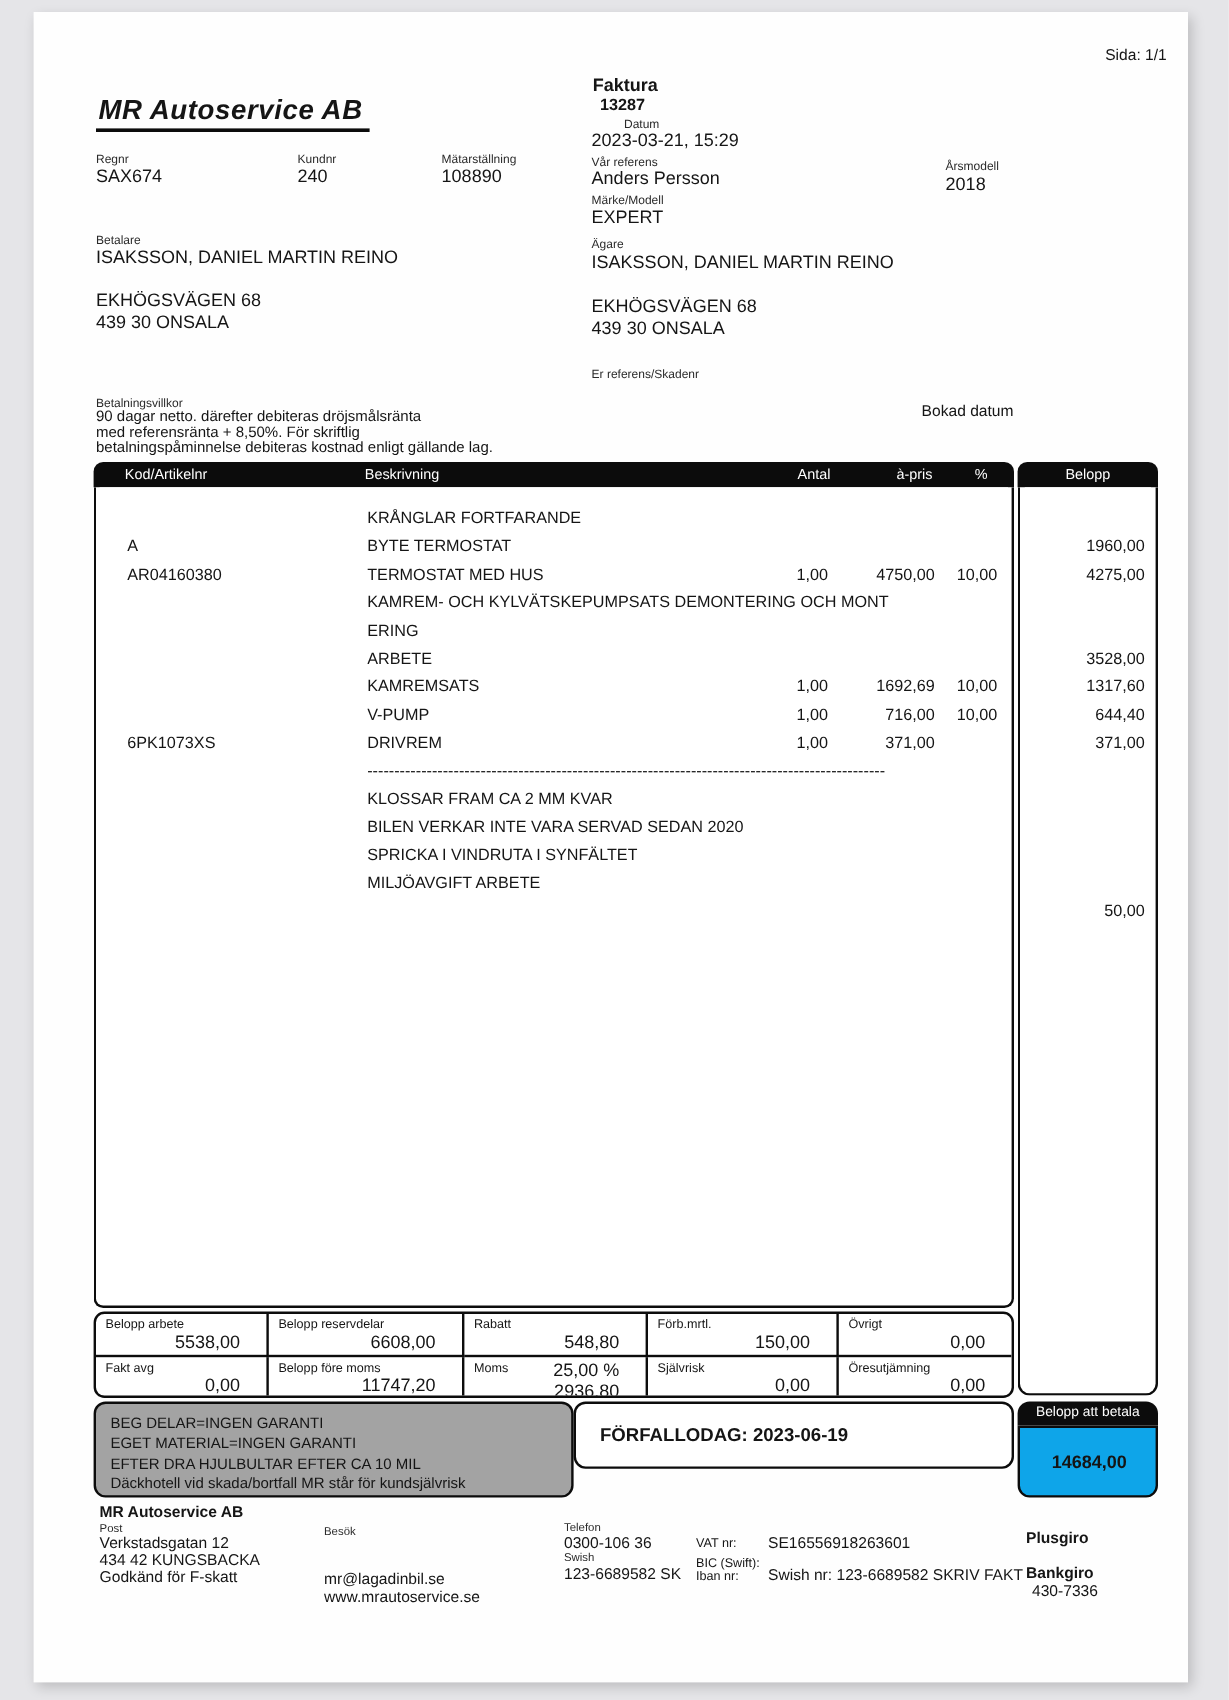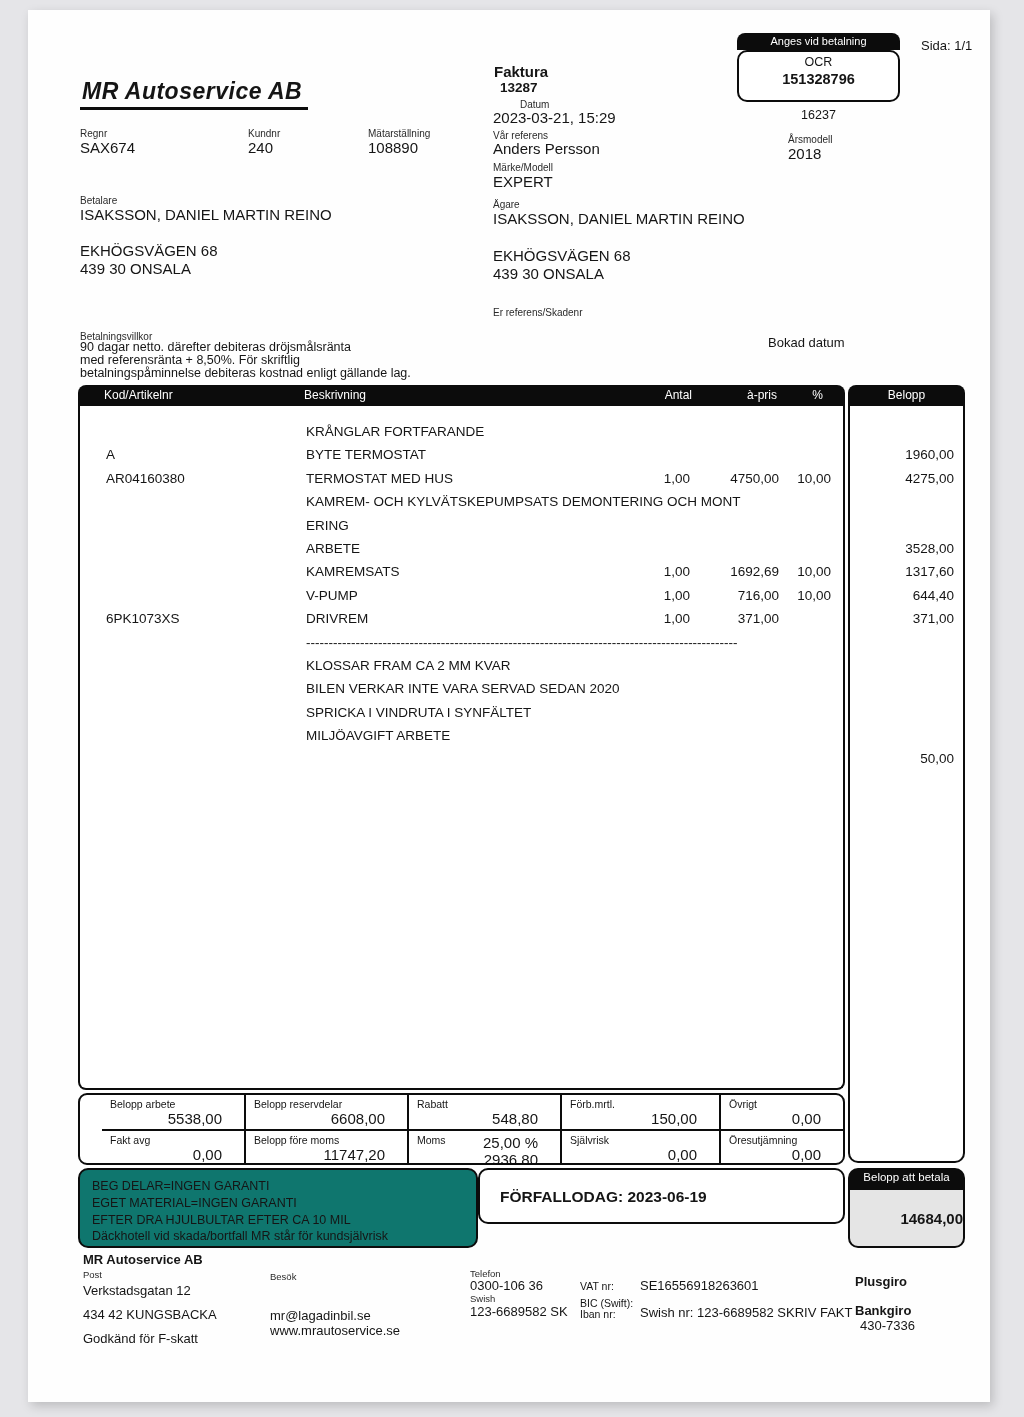--- a/index.html
+++ b/index.html
@@ -62,74 +62,66 @@
   .c-pct   { right:12px; }
   .brow { position:relative; height:23.4px; font-size:13.5px; }
   .brow span { position:absolute; top:2px; right:9px; }
 
   
   .summary-grid {
     display:grid;
     grid-template-columns:144px 163px 153px 159px auto;
     grid-template-rows:36px 36px;
     border:2px solid #0c0c0c; border-radius:9px;
-    background:#fff; overflow:hidden;padding-left:22px;
+    background:#fff; overflow:hidden;
   }
   .sum-cell { position:relative; padding:3px 6px 2px 8px;
     display:flex; flex-direction:column; justify-content:space-between; }
   .sum-cell:nth-child(-n+5) { border-bottom:2px solid #0c0c0c; }
   .sum-cell:not(:nth-child(5)):not(:nth-child(10)) { border-right:2px solid #0c0c0c; }
   .sum-top { display:flex; justify-content:space-between; align-items:flex-start; }
   .sum-label { font-size:10.5px; }
   .sum-extra { font-size:15px; padding-right:16px; }
   .sum-value { font-size:15px; text-align:right; padding-right:16px; padding-bottom:2px; }
 
   
   .notes-box {
-    border:2px solid #0c0c0c; border-radius:10px; background:#0f766e;
+    border:2px solid #0c0c0c; border-radius:10px; background:#a3a3a3;
     padding:8px 12px; font-size:12.5px; line-height:16.8px;
   }
   .due-box {
     border:2px solid #0c0c0c; border-radius:10px; background:#fff;
     display:flex; align-items:flex-end; padding:0 0 16px 20px;
   }
   .due-box .due-text { font-size:15.5px; font-weight:bold; }
   .pay-tab {
     background:#0c0c0c; color:#fff; font-size:11.5px; text-align:center;
     border-radius:10px 10px 0 0; height:20px; line-height:19px;
   }
   .pay-box {
-    background:#e5e5e5; border:2px solid #0c0c0c; border-radius:0 0 10px 10px;
+    background:#0ea5e9; border:2px solid #0c0c0c; border-radius:0 0 10px 10px;
     display:flex; align-items:center; justify-content:flex-end;
-    font-size:15px; font-weight:bold;
+    padding-right:24px; font-size:15px; font-weight:bold;
   }
 
   
   .f-lbl { font-size:9.5px; color:#2a2a2a; }
   .f-val { font-size:13px; }
 </style>
 </head>
 <body>
 
 <div class="page">
 
   <div class="abs" style="left:52px; top:68px;">
     <span class="company-name">MR Autoservice AB</span>
   </div>
 
   <div class="abs" style="left:893px; top:28px; font-size:13px;">Sida: 1/1</div>
 
-  <div class="abs" style="left:709px; top:23px; width:163px;">
-    <div class="ocr-tab">Anges vid betalning</div>
-    <div class="ocr-box" style="height:52px;">
-      <div class="ocr-l">OCR</div>
-      <div class="ocr-v">151328796</div>
-    </div>
-    <div style="text-align:center; font-size:12.5px; margin-top:6px;">16237</div>
-  </div>
 
   <div class="abs b" style="left:466px; top:53px; font-size:15px;">Faktura</div>
   <div class="abs b" style="left:472px; top:70px; font-size:13.5px;">13287</div>
   <div class="abs lbl" style="left:465px; top:89px;padding-left:27px;">Datum</div>
   <div class="abs val" style="left:465px; top:99px;">2023-03-21, 15:29</div>
   <div class="abs lbl" style="left:465px; top:120px;">Vår referens</div>
   <div class="abs val" style="left:465px; top:130px;">Anders Persson</div>
   <div class="abs lbl" style="left:465px; top:152px;">Märke/Modell</div>
   <div class="abs val" style="left:465px; top:163px;">EXPERT</div>
 
@@ -438,21 +430,21 @@
   <div class="abs due-box" style="left:450px; top:1158px; width:367px; height:56px;">
     <span class="due-text">FÖRFALLODAG: 2023-06-19</span>
   </div>
   <div class="abs" style="left:820px; top:1158px; width:117px;">
     <div class="pay-tab">Belopp att betala</div>
     <div class="pay-box" style="height:60px;">14684,00</div>
   </div>
 
   <div class="abs b" style="left:55px; top:1242px; font-size:13px;">MR Autoservice AB</div>
   <div class="abs f-lbl" style="left:55px; top:1259px;">Post</div>
-  <div class="abs f-val preline" style="left:55px; top:1269px; line-height:24px;">Verkstadsgatan 12
+  <div class="abs f-val preline" style="left:55px; top:1269px; line-height:14px;">Verkstadsgatan 12
 434 42 KUNGSBACKA
 Godkänd för F-skatt</div>
 
   <div class="abs f-lbl" style="left:242px; top:1261px;">Besök</div>
   <div class="abs f-val" style="left:242px; top:1298px;">mr@lagadinbil.se</div>
   <div class="abs f-val" style="left:242px; top:1313px;">www.mrautoservice.se</div>
 
   <div class="abs f-lbl" style="left:442px; top:1258px;">Telefon</div>
   <div class="abs f-val" style="left:442px; top:1268px;">0300-106 36</div>
   <div class="abs f-lbl" style="left:442px; top:1283px;">Swish</div>

